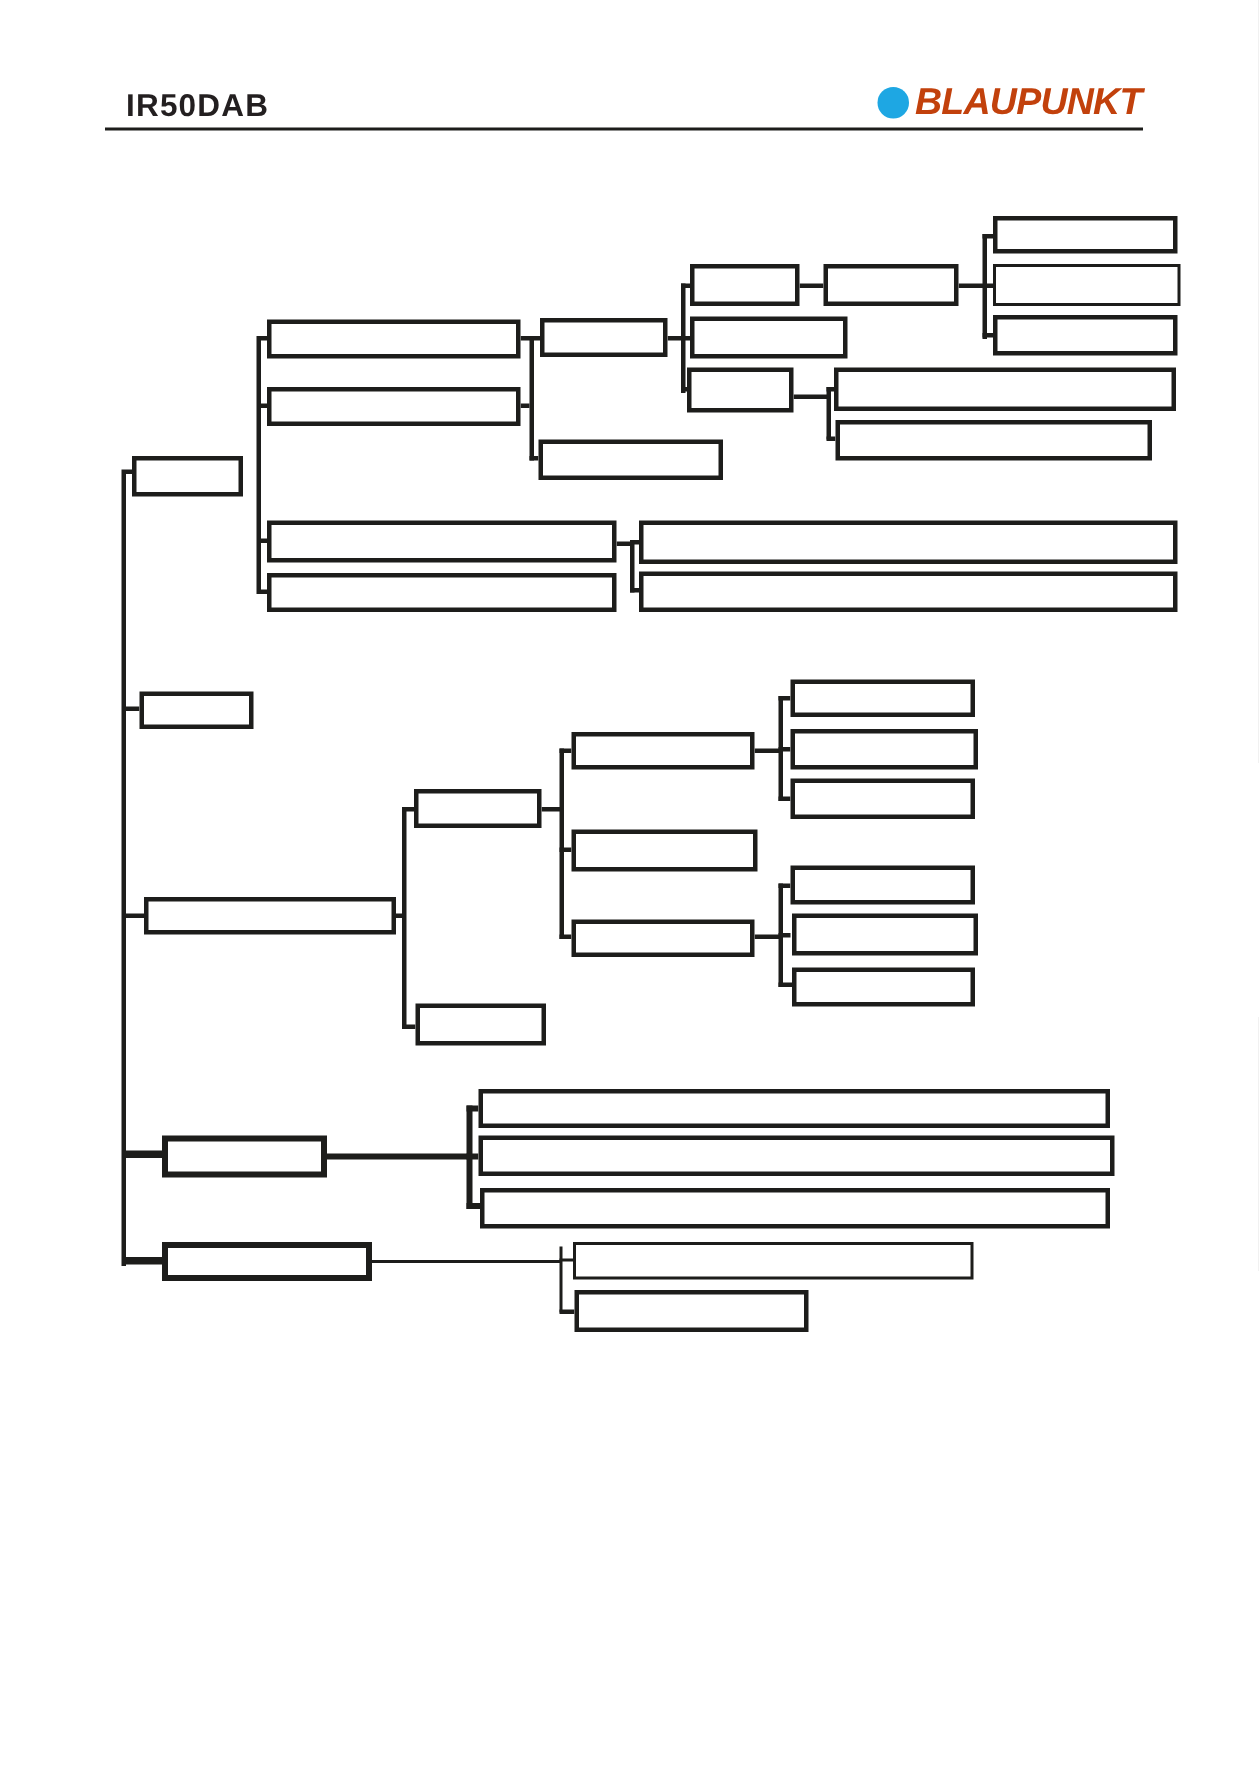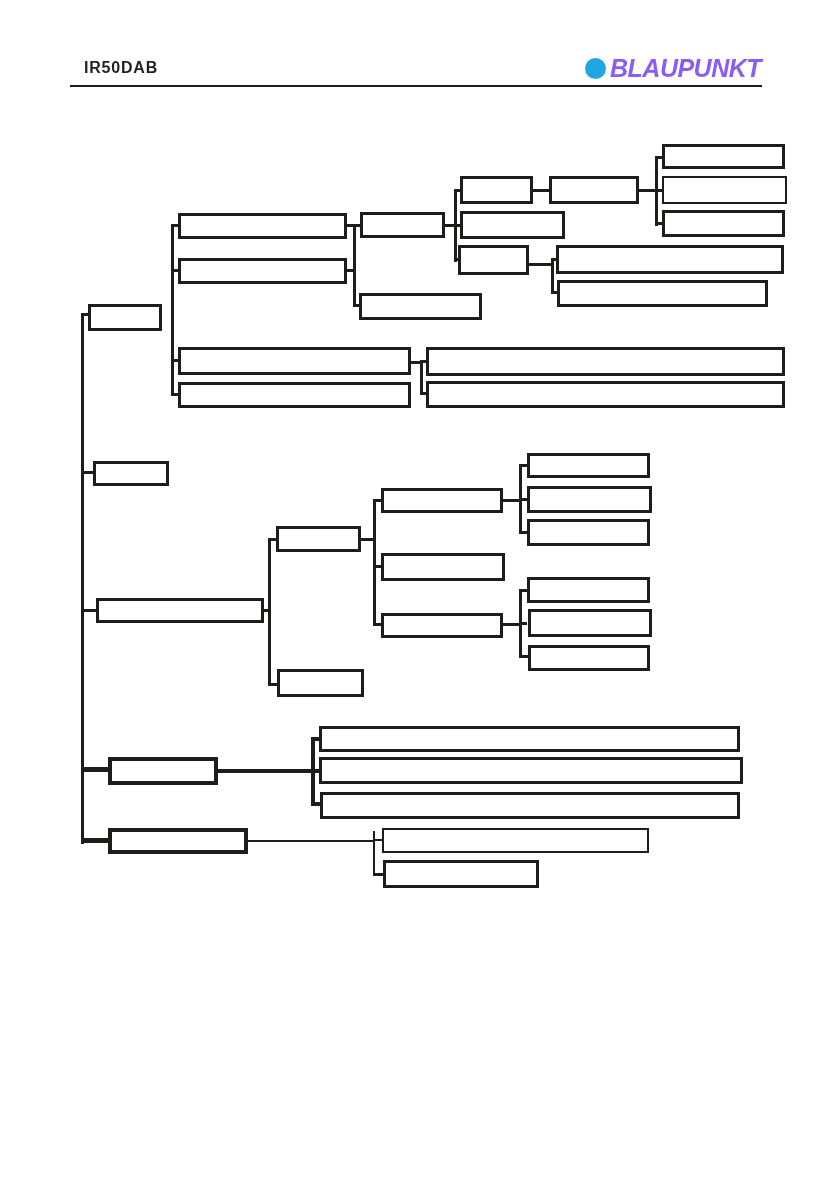--- a/index.html
+++ b/index.html
@@ -4,21 +4,21 @@
 <style>
   html,body { margin:0; padding:0; background:#e8e8e8; }
   #page {
     position:relative; width:839px; height:1191px; margin:0 auto;
     background:#ffffff; overflow:hidden;
     font-family:"Liberation Sans", sans-serif;
   }
   
   #model-title {
     position:absolute; left:84px; top:59px;
-    font-size:16px; font-weight:bold; letter-spacing:0.8px; color:#231f20;text-align:right;
+    font-size:21px; font-weight:bold; letter-spacing:0.8px; color:#231f20;text-align:right;
   }
   #brand { position:absolute; left:585px; top:54px; height:28px; }
   #brand-dot {
     position:absolute; left:0; top:4px; width:21px; height:21px;
     border-radius:50%;
   }
   #brand-name {
     position:absolute; left:25px; top:0;
     font-size:25px; font-weight:bold; font-style:italic;
     letter-spacing:-0.5px; color:#231f20; white-space:nowrap;
@@ -31,21 +31,21 @@
 </style>
 </head>
 <body>
 
 <div id="page">
 
   <div id="model-title" style="color: rgb(35, 31, 32);">IR50DAB</div>
 
   <div id="brand">
     <span id="brand-dot" style="background: rgb(30, 167, 227);"></span>
-    <span id="brand-name" style="color: #8b5cf6;">BLAUPUNKT</span>
+    <span id="brand-name" style="color: #c2410c;">BLAUPUNKT</span>
   </div>
 
   <div id="header-rule" style="background: rgb(29, 29, 27);"></div>
 
   <div id="diagram">
       <div class="tline" style="left: 81px; top: 313px; width: 3px; height: 531px; background: rgb(29, 29, 27);"></div>
       <div class="tline" style="left: 84px; top: 313px; width: 4px; height: 3px; background: rgb(29, 29, 27);"></div>
       <div class="tline" style="left: 84px; top: 471px; width: 9px; height: 3px; background: rgb(29, 29, 27);"></div>
       <div class="tline" style="left: 84px; top: 609px; width: 12px; height: 3px; background: rgb(29, 29, 27);"></div>
       <div class="tline" style="left: 84px; top: 767px; width: 24px; height: 5px; background: rgb(29, 29, 27);"></div>

